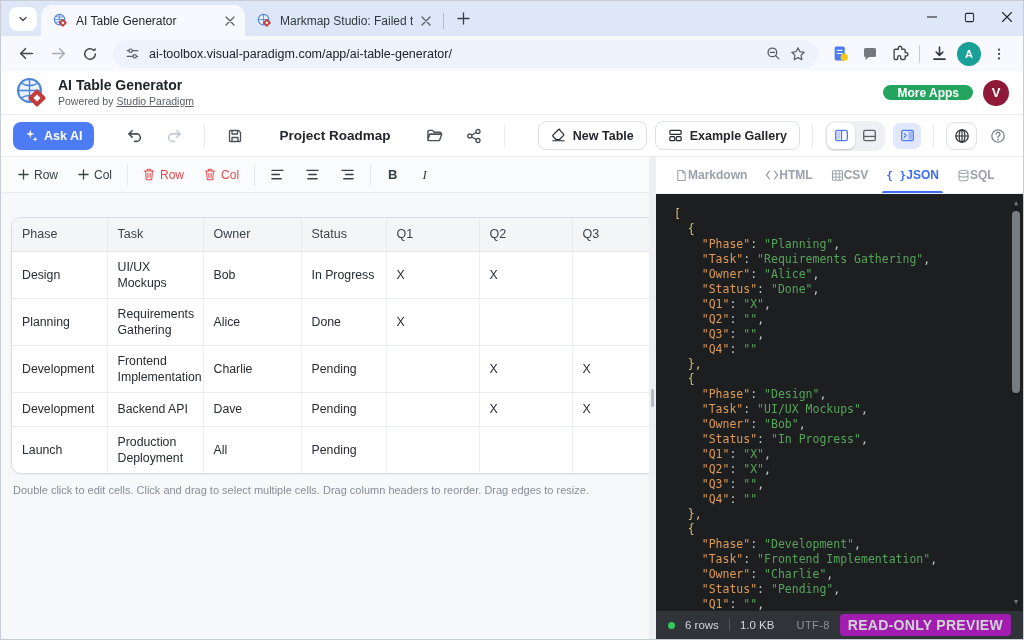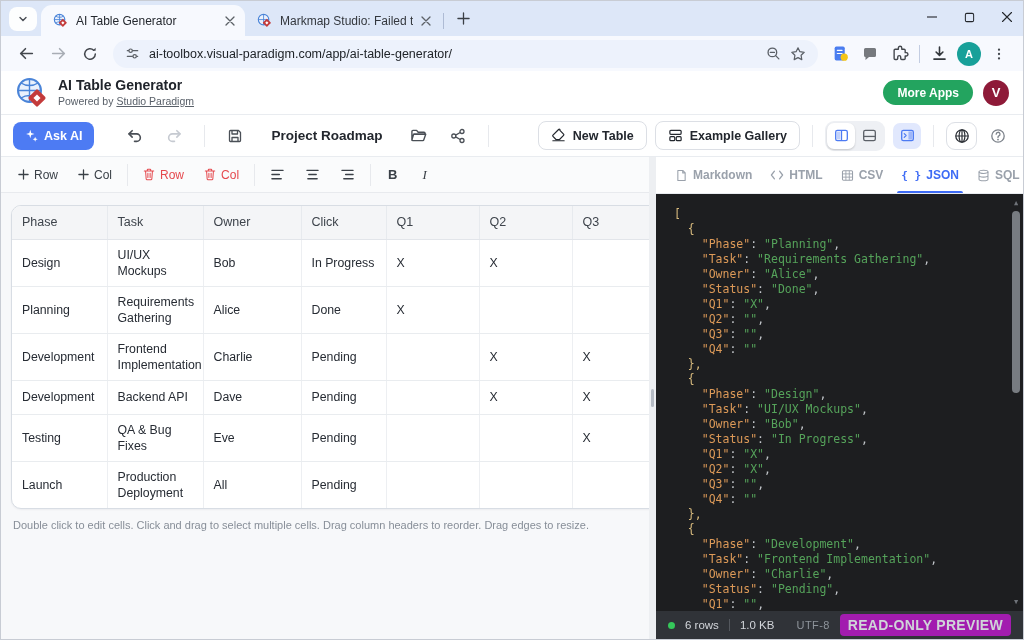--- a/index.html
+++ b/index.html
@@ -33,48 +33,48 @@
   .profile-chip { width:24px; height:24px; border-radius:50%; background:#18a099; color:#fff; font-size:11px; font-weight:700;
     display:flex; align-items:center; justify-content:center; margin:0 2px; }
 
   
   .app-header { height:44px; background:#fff; border-bottom:1px solid #e9ecf0; display:flex; align-items:center; padding:0 14px; flex:none; }
   .app-ident { display:flex; align-items:center; gap:9px; }
   .app-title { font-size:14px; font-weight:700; color:#20242b; line-height:15px; }
   .powered { font-size:10.5px; color:#596069; margin-top:2px; }
   .powered a { color:#596069; }
   .header-right { margin-left:auto; display:flex; align-items:center; gap:10px; }
-  .more-apps { height:25px; padding:0 14px; border-radius:13px; background:#23a45f; color:#fff;
+  .more-apps { height:15px; padding:0 14px; border-radius:13px; background:#23a45f; color:#fff;
     font-size:12px; font-weight:700; display:flex; align-items:center; }
   .vp-avatar { width:26px; height:26px; border-radius:50%; background:#8e1a38; color:#fff; font-size:13px; font-weight:700;
     display:flex; align-items:center; justify-content:center; }
 
   
   .app-toolbar { height:42px; background:#fff; border-bottom:1px solid #e9ecf0; display:flex; align-items:center; padding:0 12px; gap:12px; flex:none; }
   .askai { height:28px; padding:0 12px; border-radius:8px; background:#4d7bf3; color:#fff; display:flex; align-items:center; gap:6px;
     font-size:12.5px; font-weight:700; }
   .icon-btn { width:28px; height:28px; display:flex; align-items:center; justify-content:center; color:#4a4f56; border-radius:6px; }
   .icon-btn.disabled { color:#c6cad1; }
   .vdiv { width:1px; height:22px; background:#e7e9ed; margin:0 4px; flex:none; }
-  .doc-title { font-size:13.5px; font-weight:700; color:#23272e; margin:0 10px; }
+  .doc-title { font-size:13.5px; font-weight:700; color:#23272e; margin:0 18px; }
   .toolbar-right { margin-left:auto; display:flex; align-items:center; gap:8px; }
   .btn-outline { height:29px; border:1px solid #dcdfe5; border-radius:8px; background:#fff; padding:0 12px;
     display:flex; align-items:center; gap:7px; font-size:12.5px; font-weight:700; color:#23272e; }
   .seg { background:#eef0f4; border-radius:9px; padding:2px; display:flex; }
   .seg-btn { width:28px; height:26px; border-radius:7px; display:flex; align-items:center; justify-content:center; color:#5c6168; }
   .seg-btn.active { background:#fff; box-shadow:0 1px 2px rgba(0,0,0,.18); color:#4d7bf3; }
   .panel-btn { width:28px; height:26px; border-radius:7px; background:#e1e8fd; color:#4d7bf3;
     display:flex; align-items:center; justify-content:center; }
   .globe-btn { width:31px; height:28px; border:1px solid #dcdfe5; border-radius:9px; background:#fff; color:#2b2f35;
     display:flex; align-items:center; justify-content:center; }
   .help-btn { width:26px; height:26px; display:flex; align-items:center; justify-content:center; color:#7c828a; }
 
   
   .main { flex:1; display:flex; min-height:0; background:#f7f8fa; }
-  .left { width:648px; flex:none; display:flex; flex-direction:column; min-height:0; }
+  .left { width:648px; flex:none; display:flex; flex-direction:column; min-height:0;gap:12px; }
   .table-toolbar { height:36px; background:#fafbfc; border-bottom:1px solid #e8eaee; display:flex; align-items:center;
     padding:0 8px; gap:2px; font-size:12px; color:#3a4047; flex:none; }
   .tt-btn { display:flex; align-items:center; gap:5px; padding:5px 9px; border-radius:6px; font-weight:500; }
   .tt-btn.red { color:#e5484d; }
   .tt-b { font-weight:700; font-size:13px; padding:4px 11px; }
   .tt-i { font-style:italic; font-size:13px; font-family:"Liberation Serif",serif; padding:4px 12px; }
   .left-content { flex:1; padding:12px 10px 0 10px; overflow:hidden; }
   .tablebox { width:709px; background:#fff; border:1px solid #d8dde4; border-radius:10px; overflow:hidden;
     box-shadow:0 1px 2px rgba(16,24,40,.05); }
   table.grid { border-collapse:collapse; width:650px; table-layout:fixed; }
@@ -84,21 +84,21 @@
     border-bottom:1px solid #e9ecef; border-right:1px solid #edeff2; vertical-align:middle; overflow:hidden; }
   table.grid tr:last-child td { border-bottom:none; }
   .hint { margin:10px 2px 0 2px; font-size:11px; color:#878e98; }
 
   .split-divider { width:7px; background:#edeff2; position:relative; flex:none; }
   .split-handle { position:absolute; top:50%; margin-top:-9px; left:2px; width:3px; height:18px; border-radius:2px; background:#b4bac3; }
 
   
   .right { flex:1; display:flex; flex-direction:column; min-width:0; background:#fff; }
   .preview-tabs { height:37px; background:#fff; border-bottom:1px solid #e9ecf0; display:flex; align-items:stretch; padding:0 10px; flex:none; }
-  .ptab { display:flex; align-items:center; gap:5px; padding:0 9px; font-size:12px; font-weight:700; color:#9aa1ab; position:relative; }
+  .ptab { display:flex; align-items:center; padding:0 9px; font-size:12px; font-weight:700; color:#9aa1ab; position:relative; }
   .ptab.active { color:#3d6bf5; }
   .ptab.active::after { content:""; position:absolute; left:5px; right:5px; bottom:0; height:2px; background:#3d6bf5; border-radius:2px 2px 0 0; }
   .ptab-brace { font-size:11px; font-weight:700; font-family:"DejaVu Sans Mono",monospace; }
 
   .code-area { flex:1; background:#1d1e20; position:relative; overflow:hidden;
     font-family:"DejaVu Sans Mono",monospace; font-size:11.5px; line-height:15px; min-height:0; }
   .code-inner { padding:13px 22px 0 18px; }
   .code-line { white-space:pre; }
   .jk { color:#dd9a58; } .js { color:#55a35a; } .jp { color:#c3c7cb; } .jb { color:#d7ba7d; }
   .vscroll { position:absolute; top:0; right:0; bottom:0; width:14px; }
@@ -416,21 +416,21 @@
               <col style="width:85px">
                 <col style="width:93px">
                 <col style="width:93px">
                 <col style="width:90px">
             </colgroup>
             <thead>
                 <tr>
                   <th>Phase</th>
                   <th>Task</th>
                   <th>Owner</th>
-                  <th>Click</th>
+                  <th>Status</th>
                   <th>Q1</th>
                   <th>Q2</th>
                   <th>Q3</th>
                 </tr>
               </thead>
             <tbody>
                 <tr>
                   <td>Design</td>
                   <td>UI/UX Mockups</td>
                   <td>Bob</td>
@@ -457,29 +457,20 @@
                   <td>X</td>
                   <td>X</td>
                 </tr>
                 <tr>
                   <td>Development</td>
                   <td>Backend API</td>
                   <td>Dave</td>
                   <td>Pending</td>
                   <td></td>
                   <td>X</td>
-                  <td>X</td>
-                </tr>
-                <tr>
-                  <td>Testing</td>
-                  <td>QA &amp; Bug Fixes</td>
-                  <td>Eve</td>
-                  <td>Pending</td>
-                  <td></td>
-                  <td></td>
                   <td>X</td>
                 </tr>
                 <tr>
                   <td>Launch</td>
                   <td>Production Deployment</td>
                   <td>All</td>
                   <td>Pending</td>
                   <td></td>
                   <td></td>
                   <td></td>

